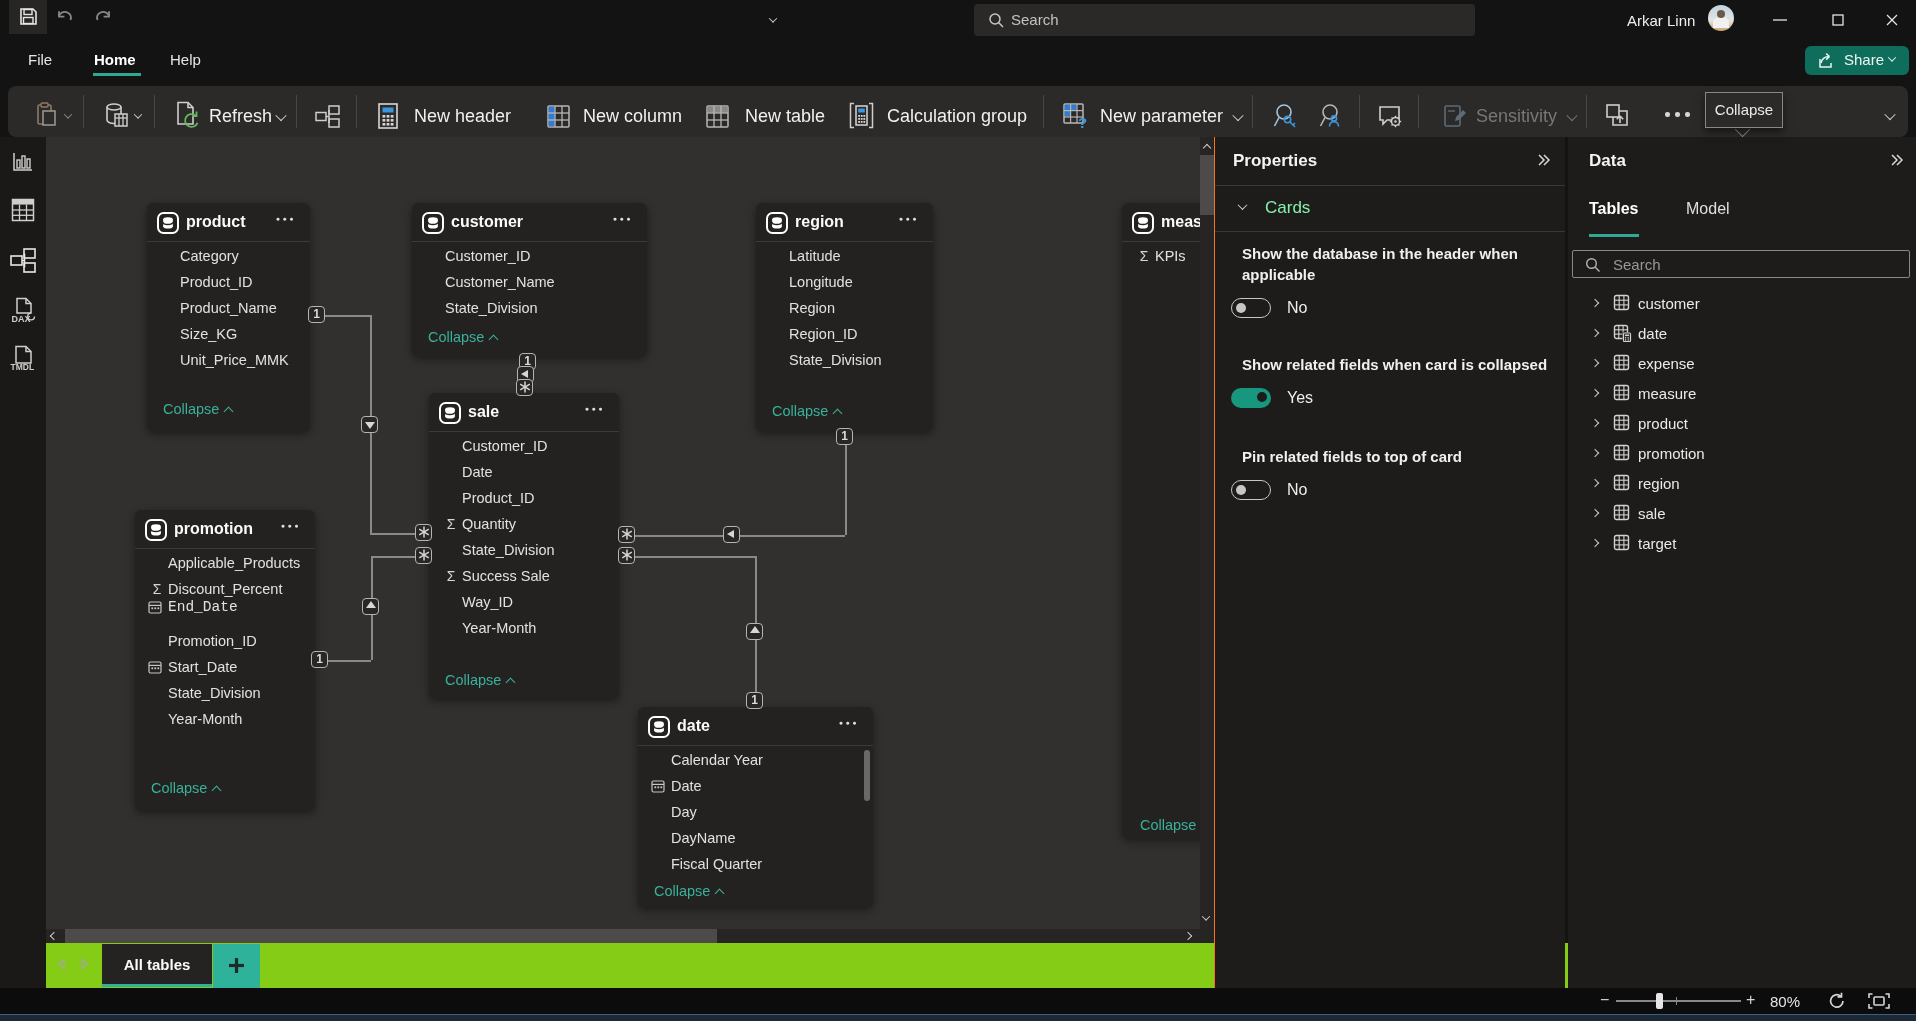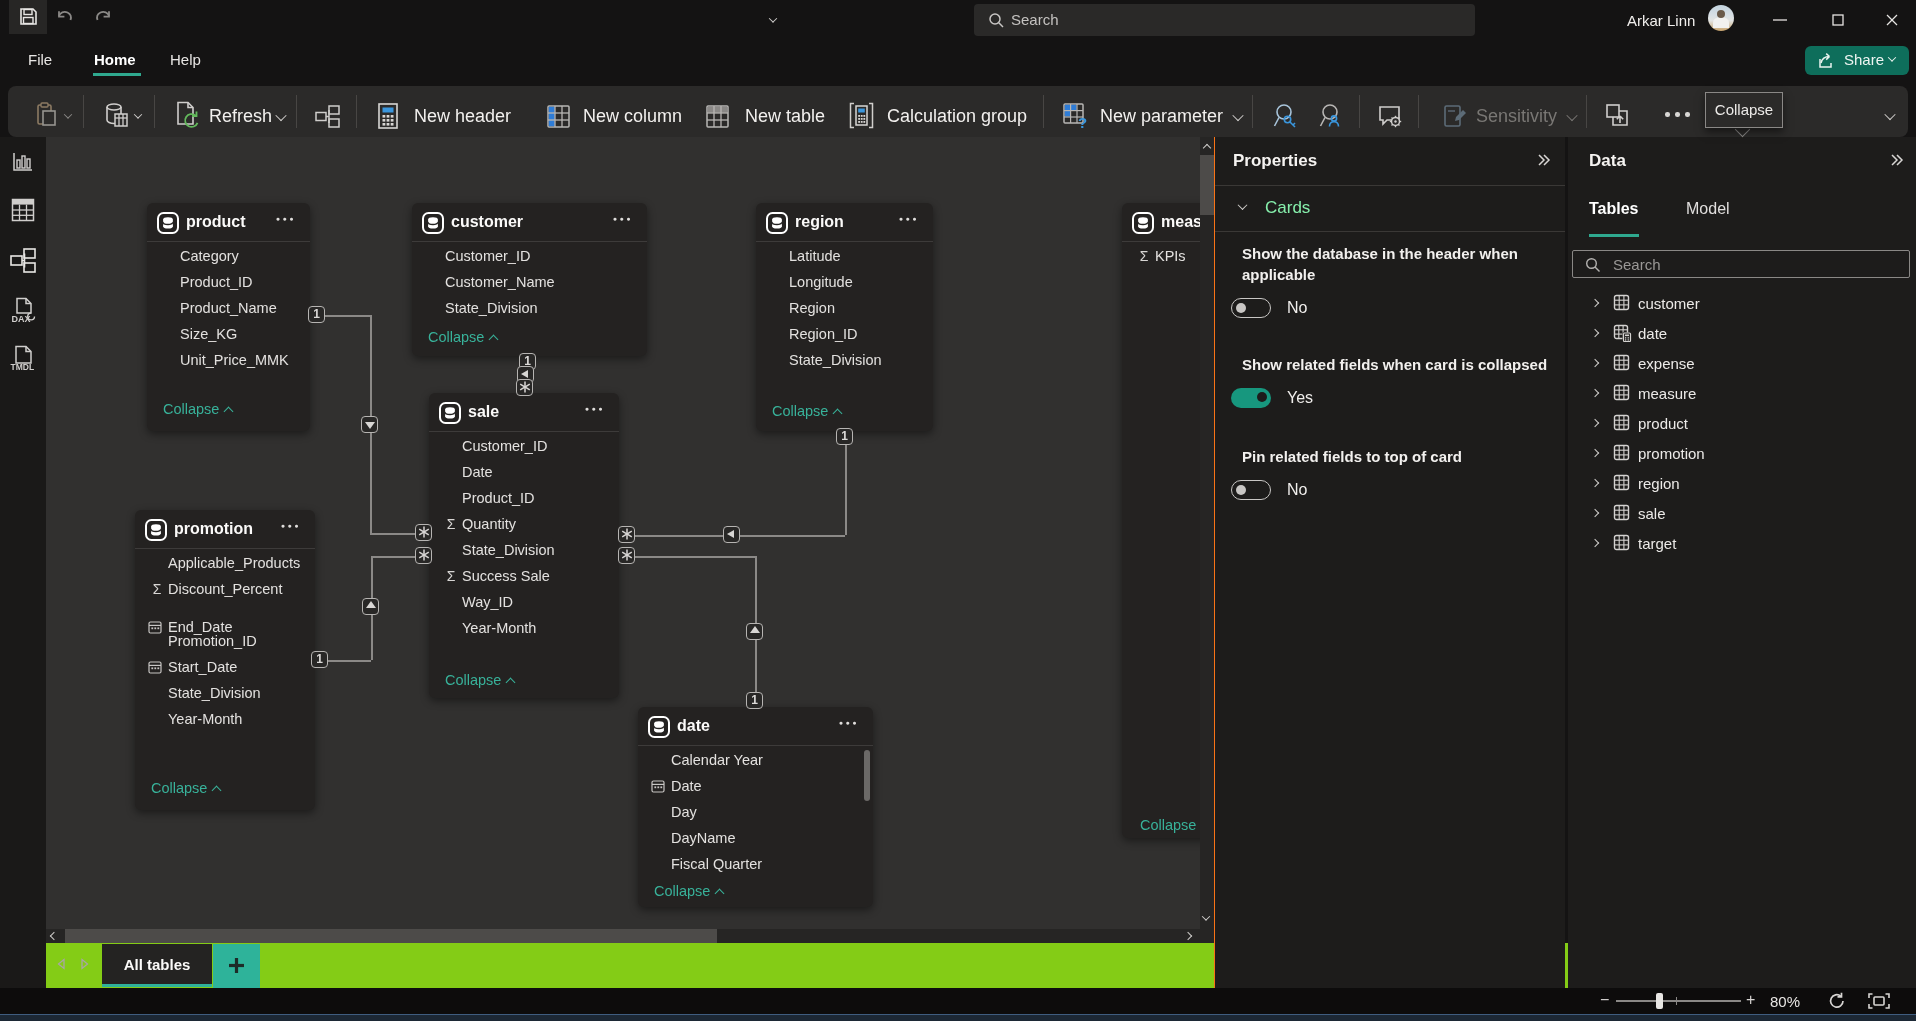--- a/index.html
+++ b/index.html
@@ -473,21 +473,21 @@
             <ellipse cx="11" cy="7.6" rx="4.8" ry="2.3" fill="#fff"></ellipse>
             <rect x="6.2" y="7.6" width="9.6" height="6.6" fill="#fff"></rect>
             <ellipse cx="11" cy="14.2" rx="4.8" ry="2.3" fill="#fff"></ellipse>
             <path d="M6.2 10.2 a4.8 2.3 0 0 0 9.6 0" fill="none" stroke="#242221" stroke-width="1.4"></path>
           </svg></div>
       <div class="ctitle">promotion</div>
         <div class="cdots">●●●</div>
         <div class="cdiv"></div>
       <div class="frow" style="top:40px;">Applicable_Products</div>
       <div class="frow" style="top:66px;"><span class="ficon sigma">Σ</span>Discount_Percent</div>
-      <div class="frow" style="top:104px;"><span class="ficon"><svg width="14" height="14" viewBox="0 0 14 14" style="margin-top:6px;">
+      <div class="frow" style="top:84px;font-family:Liberation Mono, monospace;"><span class="ficon"><svg width="14" height="14" viewBox="0 0 14 14" style="margin-top:6px;">
               <rect x="1" y="2" width="12" height="11" rx="1.5" fill="none" stroke="#c8c6c4" stroke-width="1.2"></rect>
               <line x1="1" y1="5.4" x2="13" y2="5.4" stroke="#c8c6c4" stroke-width="1.2"></line>
               <rect x="3.4" y="7.4" width="1.8" height="1.8" fill="#c8c6c4"></rect>
               <rect x="6.4" y="7.4" width="1.8" height="1.8" fill="#c8c6c4"></rect>
               <rect x="9.4" y="7.4" width="1.8" height="1.8" fill="#c8c6c4"></rect>
             </svg></span>End_Date</div>
       <div class="frow" style="top:118px;">Promotion_ID</div>
       <div class="frow" style="top:144px;"><span class="ficon"><svg width="14" height="14" viewBox="0 0 14 14" style="margin-top:6px;">
               <rect x="1" y="2" width="12" height="11" rx="1.5" fill="none" stroke="#c8c6c4" stroke-width="1.2"></rect>
               <line x1="1" y1="5.4" x2="13" y2="5.4" stroke="#c8c6c4" stroke-width="1.2"></line>

